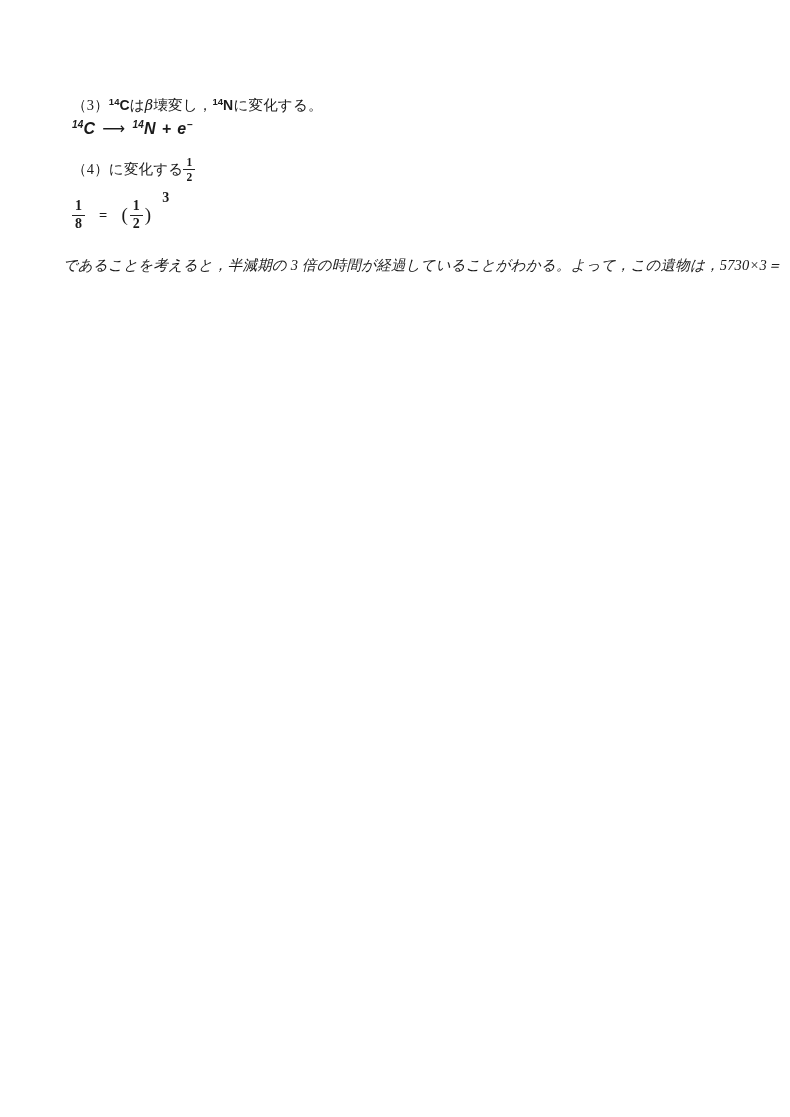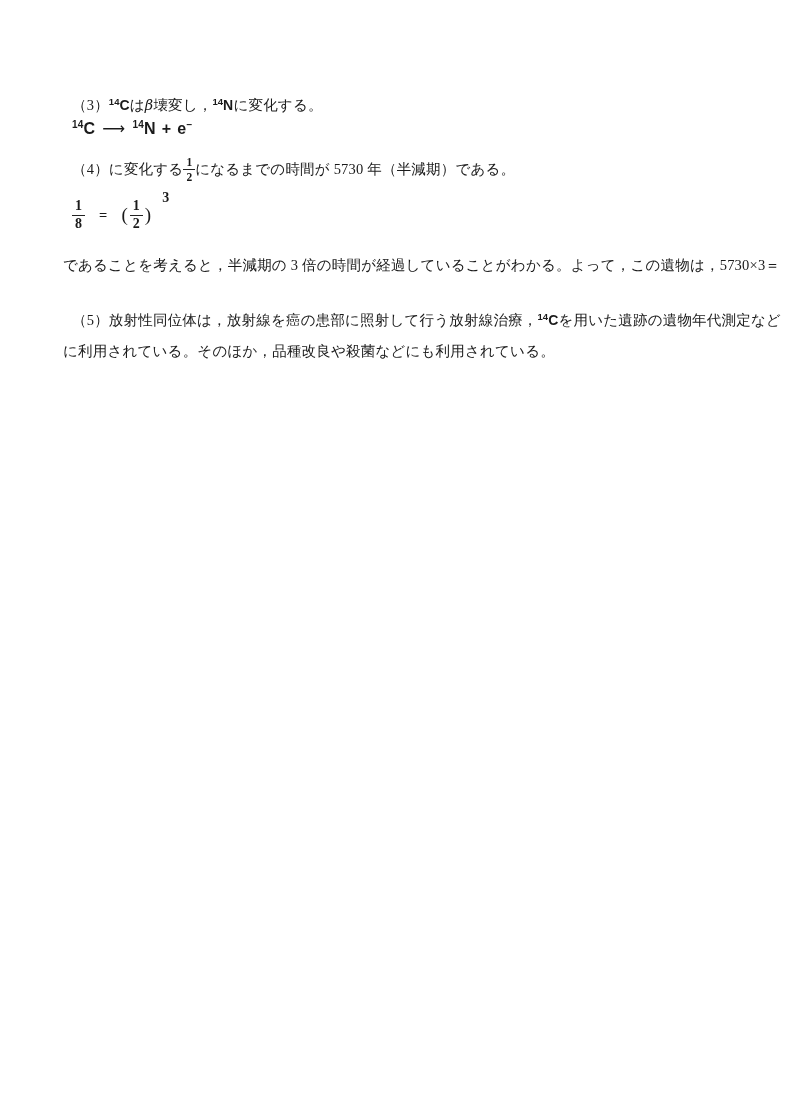--- a/index.html
+++ b/index.html
@@ -16,21 +16,21 @@
     overflow: hidden;
   }
   .block {
     position: absolute;
     left: 63px;
     font-size: 14.5px;
     letter-spacing: 0.2px;
     white-space: nowrap;
   }
   .indent { padding-left: 9px; }
-  .textline { display: block; white-space: nowrap; }
+  .textline { display: block; white-space: nowrap; font-style: italic; }
   .para { line-height: 28.5px; }
 
   
   .nuclide {
     font-family: "Liberation Sans", "DejaVu Sans", sans-serif;
     font-weight: 600;
     white-space: nowrap;
   }
   .nuclide .mass {
     font-size: 9.5px;
@@ -41,20 +41,21 @@
   .nuclide .sym { font-size: 14px; }
 
   .beta { font-style: italic; font-family: "DejaVu Serif", serif; }
 
   
   #decay-equation {
     top: 119px;
     font-family: "Liberation Sans", "DejaVu Sans", sans-serif;
     font-weight: 600;
     font-size: 16px;
+    font-style: italic;
   }
   #decay-equation .mass { font-size: 10px; position: relative; top: -6px; }
   #decay-equation .arrow { font-weight: 400; margin: 0 7px; }
   #decay-equation .plus { margin: 0 6px; }
   #decay-equation .charge { font-size: 10px; position: relative; top: -6px; }
 
   
   .frac {
     display: inline-block;
     vertical-align: middle;
@@ -103,29 +104,25 @@
 
   <div class="block indent" id="answer-3">
     <span>（3）</span><span class="nuclide"><span class="mass">14</span><span class="sym">C</span></span><span>は</span><span class="beta">β</span><span>壊変し，</span><span class="nuclide"><span class="mass">14</span><span class="sym">N</span></span><span>に変化する。</span>
   </div>
 
   <div class="block indent" id="decay-equation">
     <span><span class="mass">14</span><span>C</span></span><span class="arrow">⟶</span><span><span class="mass">14</span><span>N</span></span><span class="plus">+</span><span><span>e</span><span class="charge">−</span></span>
   </div>
 
   <div class="block indent" id="answer-4">
-    <span>（4）</span><span>に変化する</span><span class="frac frac-small"><span class="num">1</span><span class="den">2</span></span><span>になるまでの時間が 5730 年（半減期）である。</span>
+    <span>（4）</span><span>に変化する</span><span class="frac frac-small"><span class="num">1</span><span class="den">2</span></span>
   </div>
 
   <div class="block indent" id="fraction-equation">
     <span class="frac frac-big"><span class="num">1</span><span class="den">8</span></span><span class="equals">=</span><span class="paren open-paren">(</span><span class="frac frac-big"><span class="num">1</span><span class="den">2</span></span><span class="paren close-paren">)</span><span class="exponent">3</span>
   </div>
 
   <div class="block para" id="conclusion-paragraph">
     <span class="textline">であることを考えると，半減期の 3 倍の時間が経過していることがわかる。よって，この遺物は，5730×3＝</span>
   </div>
 
-  <div class="block para" id="answer-5">
-    <span class="textline indent"><span>（5）</span><span>放射性同位体は，放射線を癌の患部に照射して行う放射線治療，</span><span class="nuclide"><span class="mass">14</span><span class="sym">C</span></span><span>を用いた遺跡の遺物年代測定など</span></span>
-    <span class="textline">に利用されている。そのほか，品種改良や殺菌などにも利用されている。</span>
-  </div>
 
 </div>
 
 </body></html>

